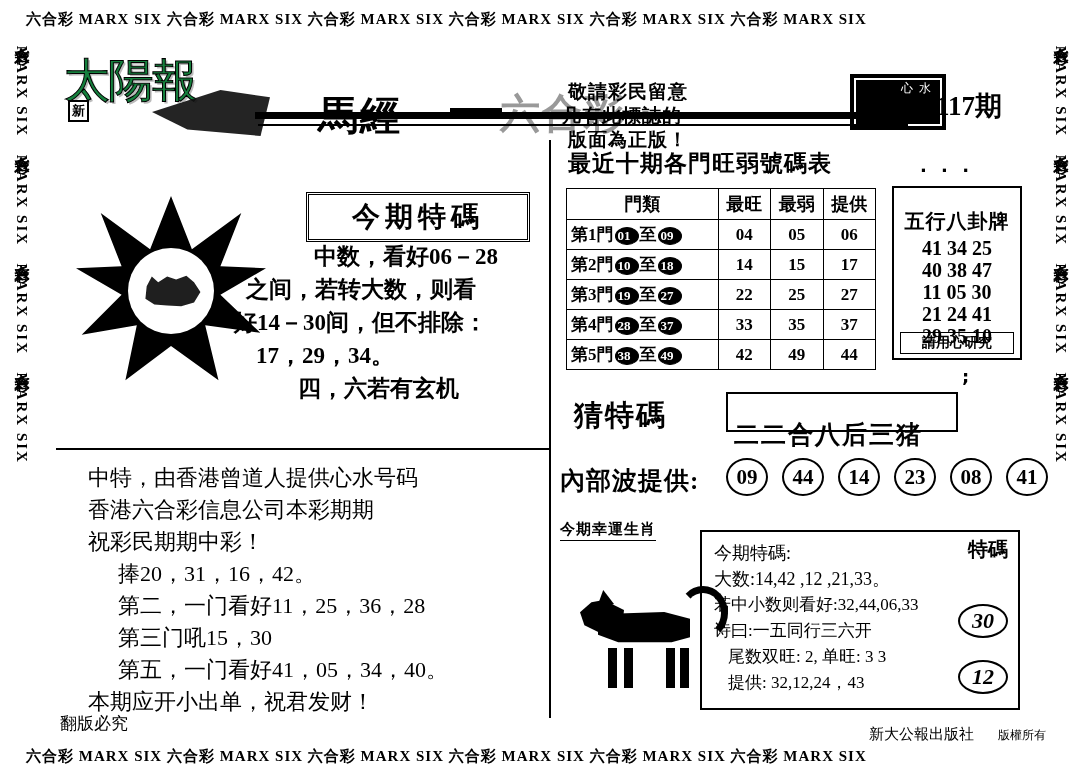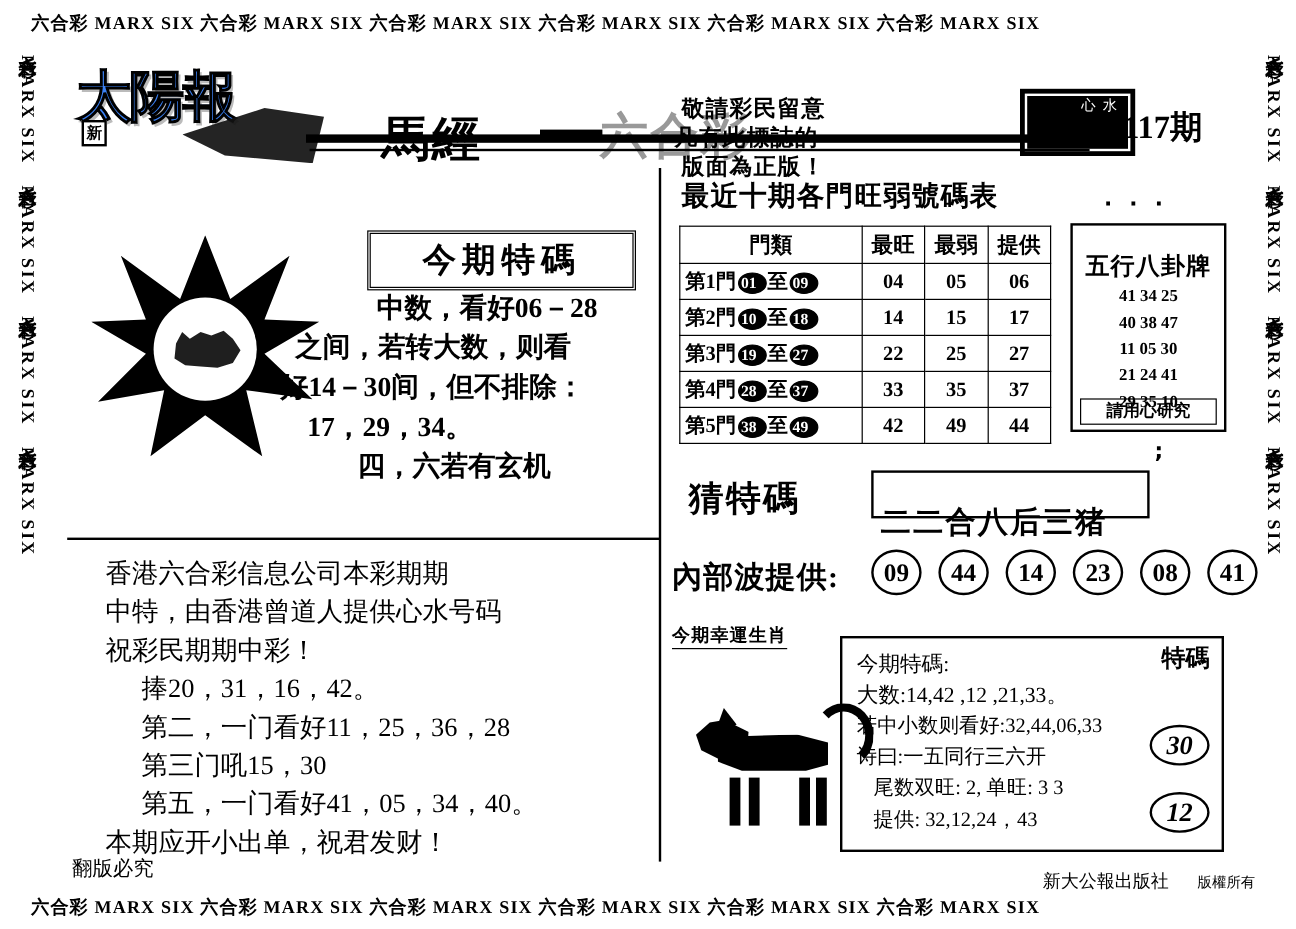--- a/index.html
+++ b/index.html
@@ -35,24 +35,24 @@
   .marq-right{right:10px;top:34px;height:700px;}
 
   
   .masthead{position:absolute;left:60px;top:36px;width:960px;height:96px;}
   .logo{
     position:absolute;left:0;top:6px;width:210px;height:86px;
   }
   .logo .sun{
     position:absolute;left:4px;top:8px;
     font-family:"Liberation Serif","DejaVu Serif",serif;
-    font-weight:bold;
+    font-weight:normal;
     font-size:46px;
     letter-spacing:-2px;
-    color:#3b82f6;
+    color:#15803d;
     -webkit-text-stroke:1px #000;
     text-shadow:2px 2px 0 #bbb;
   }
   .logo .newbadge{
     position:absolute;left:8px;top:58px;
     font-size:13px;font-weight:bold;
     font-family:"Liberation Serif",serif;
     border:2px solid #000;padding:0 2px;
     background:#fff;
   }
@@ -218,21 +218,21 @@
   }
   .bagua .bg-t{
     text-align:center;
     font-family:"Liberation Serif","DejaVu Serif",serif;
     font-weight:bold;font-size:20px;
     padding-top:20px;
     letter-spacing:1px;
   }
   .bagua .bg-rows{
     font-family:"Liberation Serif","DejaVu Serif",serif;
-    font-size:14px;font-weight:bold;
+    font-size:20px;font-weight:bold;
     text-align:center;
     line-height:22px;
     padding-top:2px;
   }
   .bagua .bg-note{
     position:absolute;left:6px;right:6px;bottom:4px;
     border:1px solid #000;
     text-align:center;font-size:14px;font-weight:bold;
     font-family:"Liberation Serif",serif;
     padding:1px 0;
@@ -408,22 +408,22 @@
 
   <div class="poem">
     <div class="l1">中数，看好06－28</div>
     <div class="l2">之间，若转大数，则看</div>
     <div class="l3">好14－30间，但不排除：</div>
     <div class="l4">17，29，34。</div>
     <div class="l5">四，六若有玄机</div>
   </div>
 
   <div class="ltext">
+    <div>中特，由香港曾道人提供心水号码</div>
     <div>香港六合彩信息公司本彩期期</div>
-    <div>中特，由香港曾道人提供心水号码</div>
     <div>祝彩民期期中彩！</div>
     <div class="ind1">捧20，31，16，42。</div>
     <div class="ind1">第二，一门看好11，25，36，28</div>
     <div class="ind1">第三门吼15，30</div>
     <div class="ind1">第五，一门看好41，05，34，40。</div>
     <div>本期应开小出单，祝君发财！</div>
   </div>
   <div class="fanban">翻版必究</div>
 
   <div class="tbl-title">最近十期各門旺弱號碼表</div>

